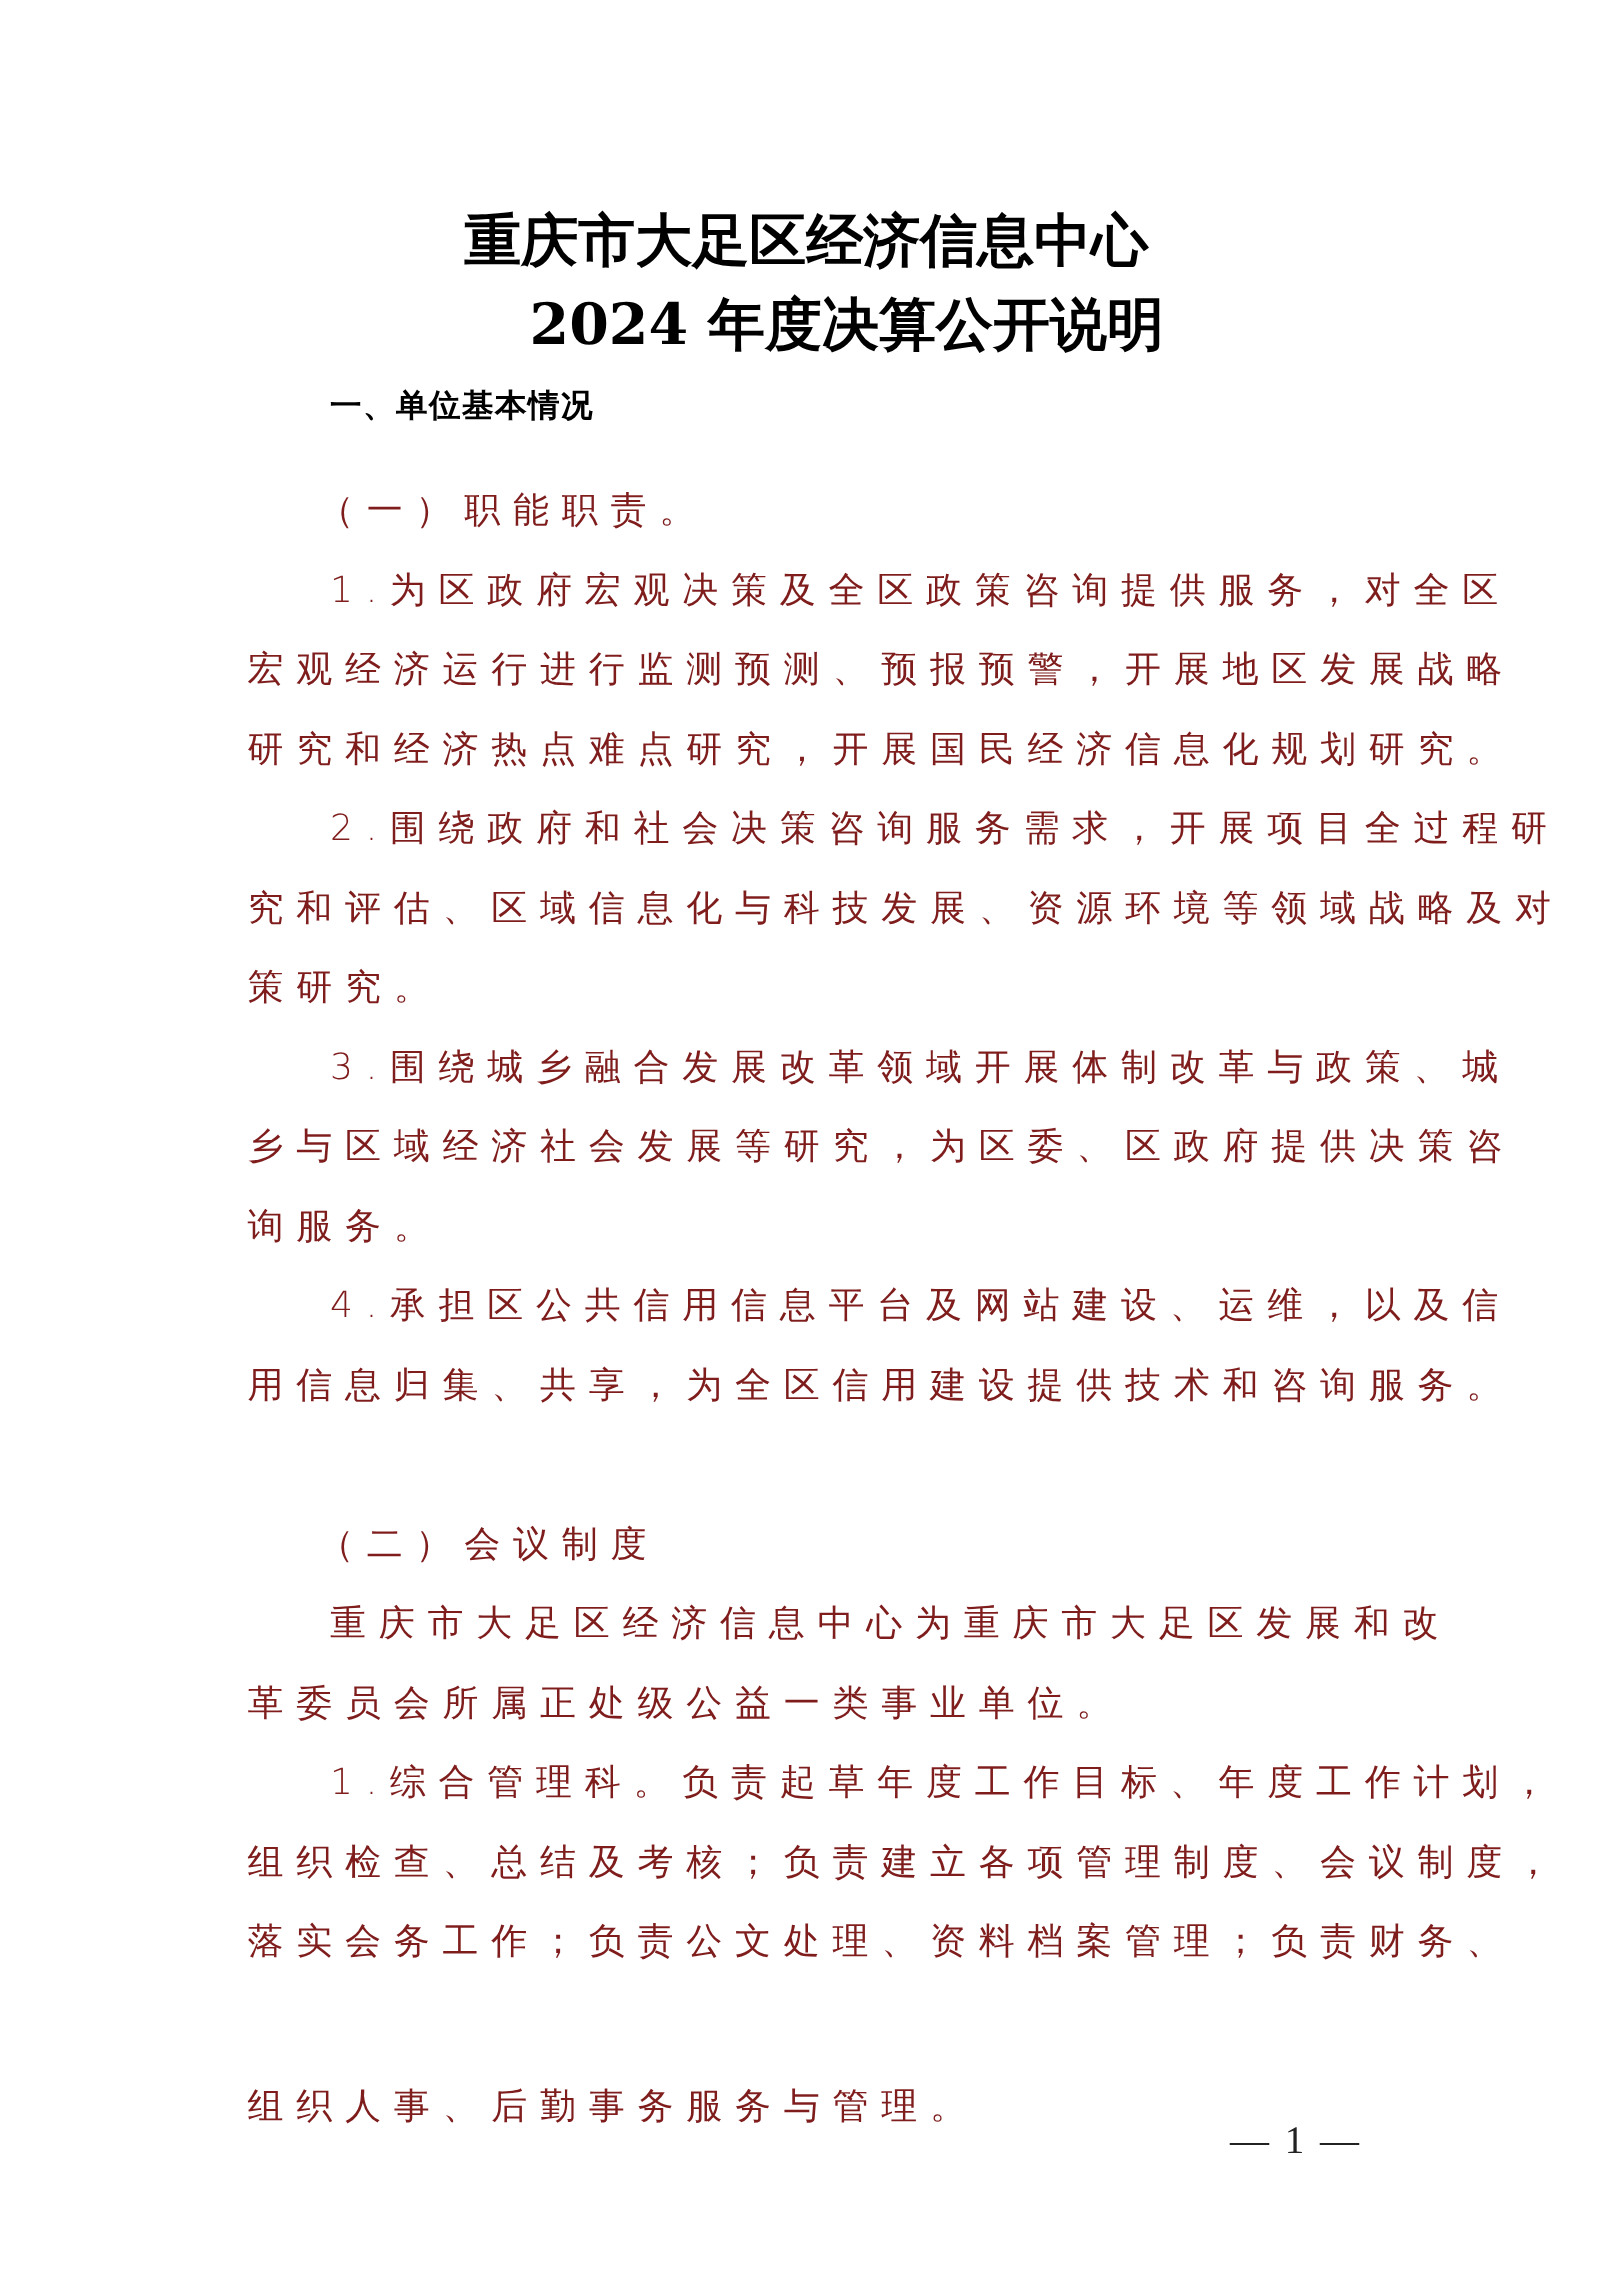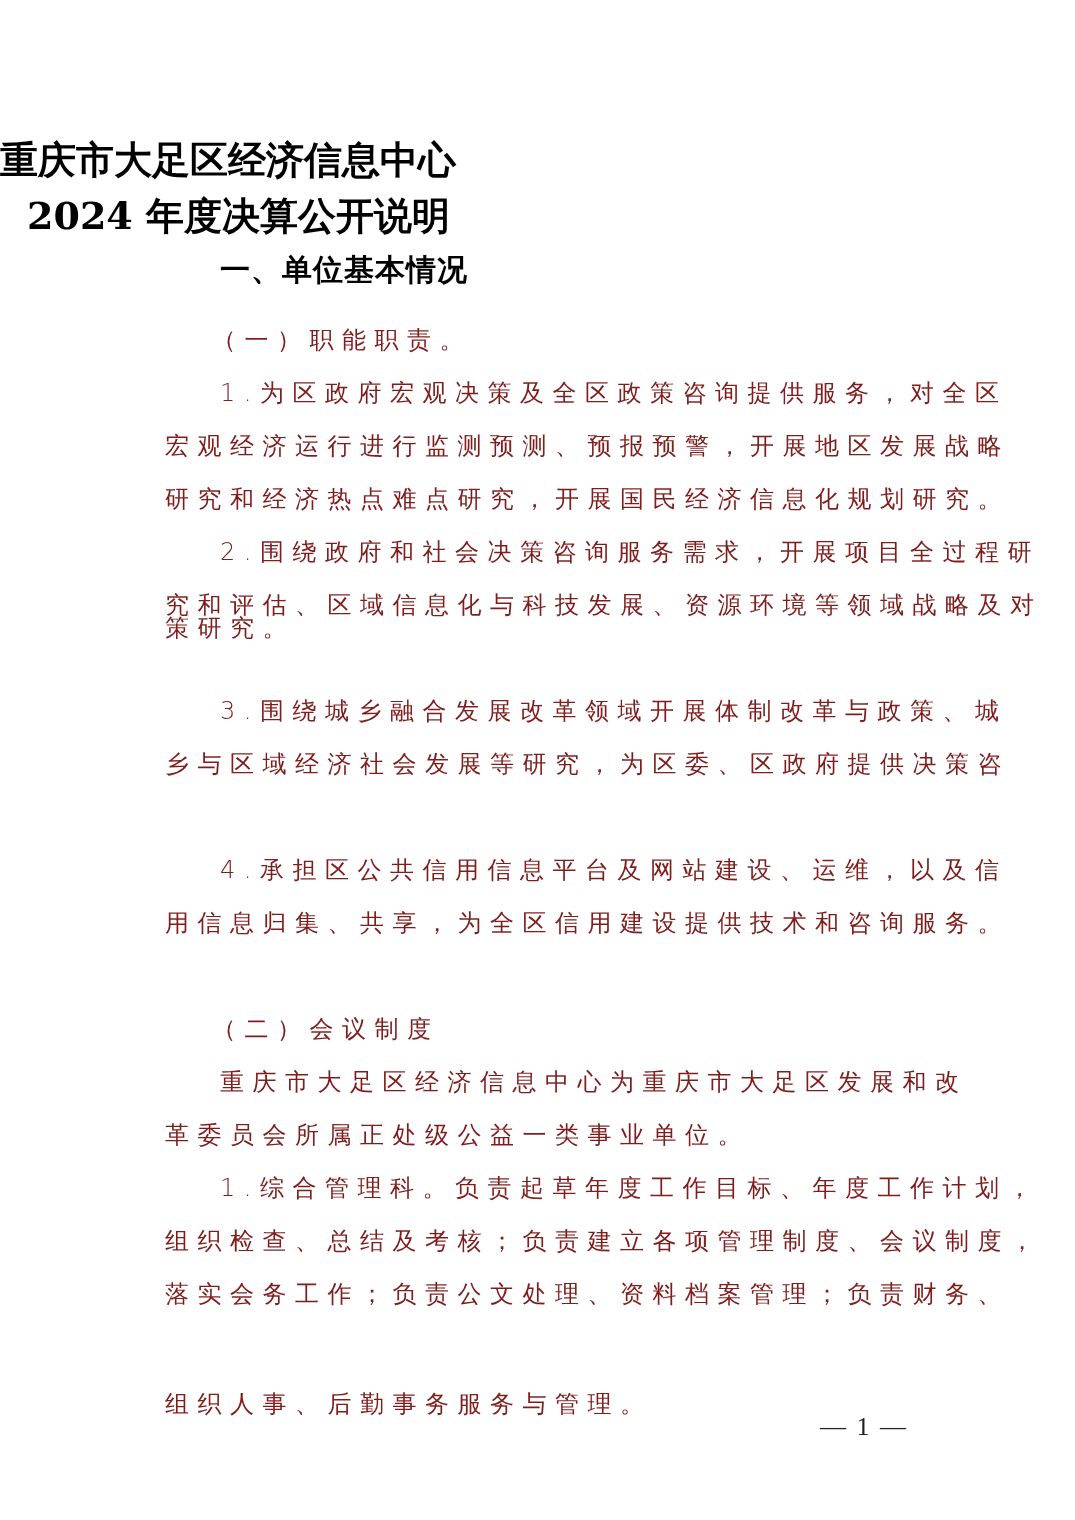--- a/index.html
+++ b/index.html
@@ -1,22 +1,22 @@
 <!DOCTYPE html>
 <html><head>
 <meta charset="utf-8">
 <style>
   html, body { margin: 0; padding: 0; background: #ffffff; }
   body { width: 1075px; height: 1520px; position: relative; overflow: hidden; color: #111; }
   .page { position: absolute; left: 0; top: 0; width: 1075px; height: 1520px; }
-  .title { position: absolute; left: 0; width: 1075px; text-align: left;
+  .title { position: absolute; left: 0; width: 1075px; text-align: center;
     font-family: "DejaVu Serif", "Liberation Serif", serif; font-weight: bold; font-size: 38px; line-height: 52px; color: #000; }
   .t1 { top: 134px; }
   .t2 { top: 190px; padding-left: 27px; }
-  .h1 { position: absolute; left: 220px; top: 250px; font-family: Liberation Serif, serif; font-weight: bold; font-size: 30px; line-height: 40px; color: #000; letter-spacing: 1px; }
+  .h1 { position: absolute; left: 220px; top: 250px; font-family: Liberation Serif, serif; font-weight: bold; font-size: 21px; line-height: 40px; color: #000; letter-spacing: 1px; }
   .line { position: absolute; left: 165px; width: 760px; height: 53px; font-family: "DejaVu Sans", sans-serif;
     font-size: 24px; line-height: 53px; letter-spacing: 8.5px; white-space: nowrap; color: #7f1d1d; font-weight: 300; }
   .indent { left: 220px; }
   .sub { left: 212px; }
   .pagenum { position: absolute; left: 820px; top: 1412px; font-family: "Liberation Serif", serif; font-size: 26px; color: #222; letter-spacing: 2px; }
 </style>
 </head>
 <body>
 
 <div class="page">
@@ -26,24 +26,25 @@
   <div class="h1">一、单位基本情况</div>
 
   <div class="line sub" style="top:314px">（一）职能职责。</div>
 
   <div class="line indent" style="top:367px">1.为区政府宏观决策及全区政策咨询提供服务，对全区</div>
   <div class="line" style="top:420px">宏观经济运行进行监测预测、预报预警，开展地区发展战略</div>
   <div class="line" style="top:473px">研究和经济热点难点研究，开展国民经济信息化规划研究。</div>
 
   <div class="line indent" style="top:526px">2.围绕政府和社会决策咨询服务需求，开展项目全过程研</div>
   <div class="line" style="top:579px">究和评估、区域信息化与科技发展、资源环境等领域战略及对</div>
-  <div class="line" style="top:602px">策研究。</div>
+  <div class="line" style="top:632px">策研究。</div>
 
   <div class="line indent" style="top:685px">3.围绕城乡融合发展改革领域开展体制改革与政策、城</div>
   <div class="line" style="top:738px">乡与区域经济社会发展等研究，为区委、区政府提供决策咨</div>
+  <div class="line" style="top:791px">询服务。</div>
 
   <div class="line indent" style="top:844px">4.承担区公共信用信息平台及网站建设、运维，以及信</div>
   <div class="line" style="top:897px">用信息归集、共享，为全区信用建设提供技术和咨询服务。</div>
 
 
   <div class="line sub" style="top:1003px">（二）会议制度</div>
 
   <div class="line indent" style="top:1056px">重庆市大足区经济信息中心为重庆市大足区发展和改</div>
   <div class="line" style="top:1109px">革委员会所属正处级公益一类事业单位。</div>
 

